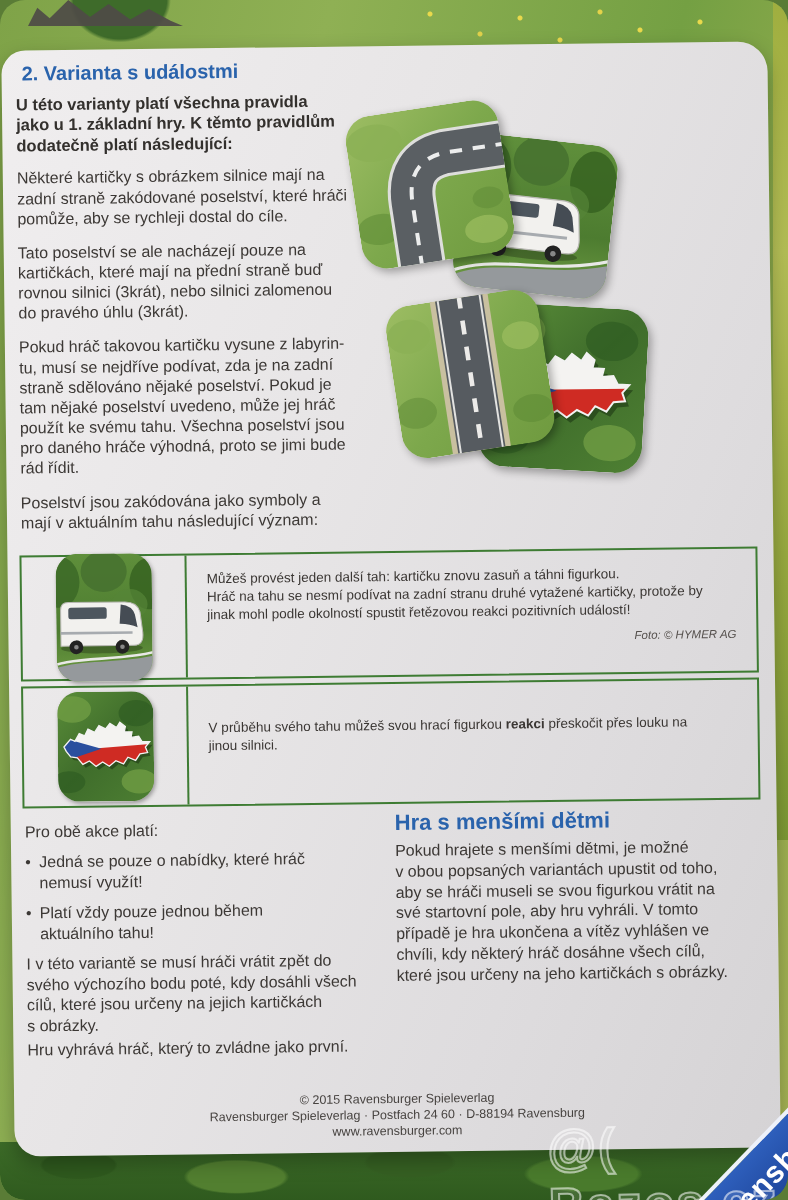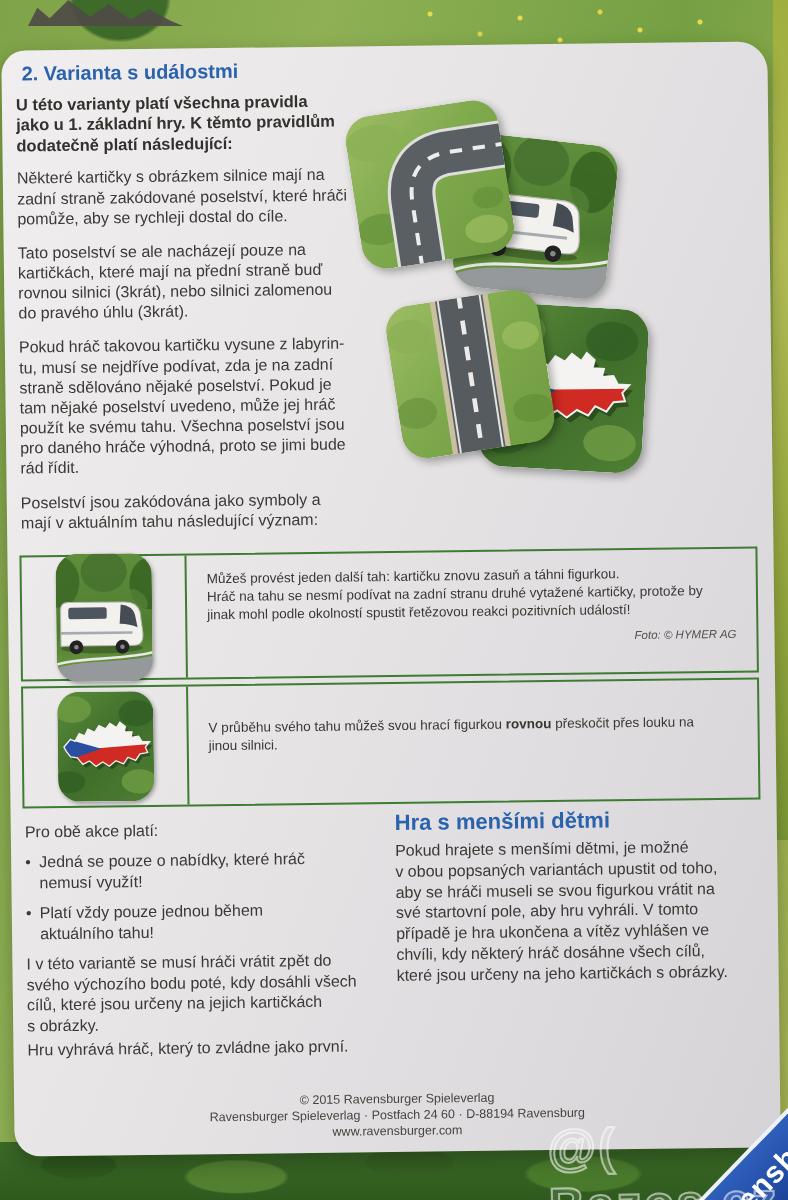--- a/index.html
+++ b/index.html
@@ -1,18 +1,18 @@
 <!DOCTYPE html>
 <html><head>
 <meta charset="utf-8">
 <style>
   html,body{margin:0;padding:0;background:#5a7c36;}
   .scene{position:relative;width:788px;height:1200px;overflow:hidden;
          font-family:"Liberation Sans",sans-serif;
-         background:linear-gradient(105deg,#7fa348 0%,#8fb054 30%,#74a043 62%,#97ad4e 85%,#a9b656 100%);}
+         background:linear-gradient(105deg,#7fa348 0%,#8fb054 30%,#74a043 62%,#97ad4e 85%,#a9b656 100%);border-radius:25px;}
   
   .flowers{position:absolute;left:0;top:0;width:100%;height:95px;z-index:1;
     background-image:
       radial-gradient(circle 3px at 520px 18px,#e9d94c 0 2px,transparent 3px),
       radial-gradient(circle 3px at 560px 40px,#e9d94c 0 2px,transparent 3px),
       radial-gradient(circle 3px at 600px 12px,#e4d24a 0 2px,transparent 3px),
       radial-gradient(circle 3px at 640px 30px,#e9d94c 0 2px,transparent 3px),
       radial-gradient(circle 3px at 480px 34px,#dfd04b 0 2px,transparent 3px),
       radial-gradient(circle 3px at 700px 22px,#e9d94c 0 2px,transparent 3px),
       radial-gradient(circle 3px at 430px 14px,#e9d94c 0 2px,transparent 3px),
@@ -253,21 +253,21 @@
       </div>
       <div class="sym-row row2">
         <div class="t-img-cell">
           <div class="thumb">
             <svg viewBox="0 0 100 100" preserveAspectRatio="xMidYMid slice">
                 <use href="#sym-czech" xlink:href="#sym-czech"></use>
               </svg>
           </div>
         </div>
         <div class="t-text-cell pre">
-          <span>V průběhu svého tahu můžeš svou hrací figurkou </span><span class="bold">rovnou</span><span> přeskočit přes louku na
+          <span>V průběhu svého tahu můžeš svou hrací figurkou </span><span class="bold">reakci</span><span> přeskočit přes louku na
 jinou silnici.</span>
         </div>
       </div>
     </div>
 
     <div class="col-bl">
       <div class="bl-head">Pro obě akce platí:</div>
       <div class="bullet">
         <span class="dot">•</span>
         <span class="pre">Jedná se pouze o nabídky, které hráč

